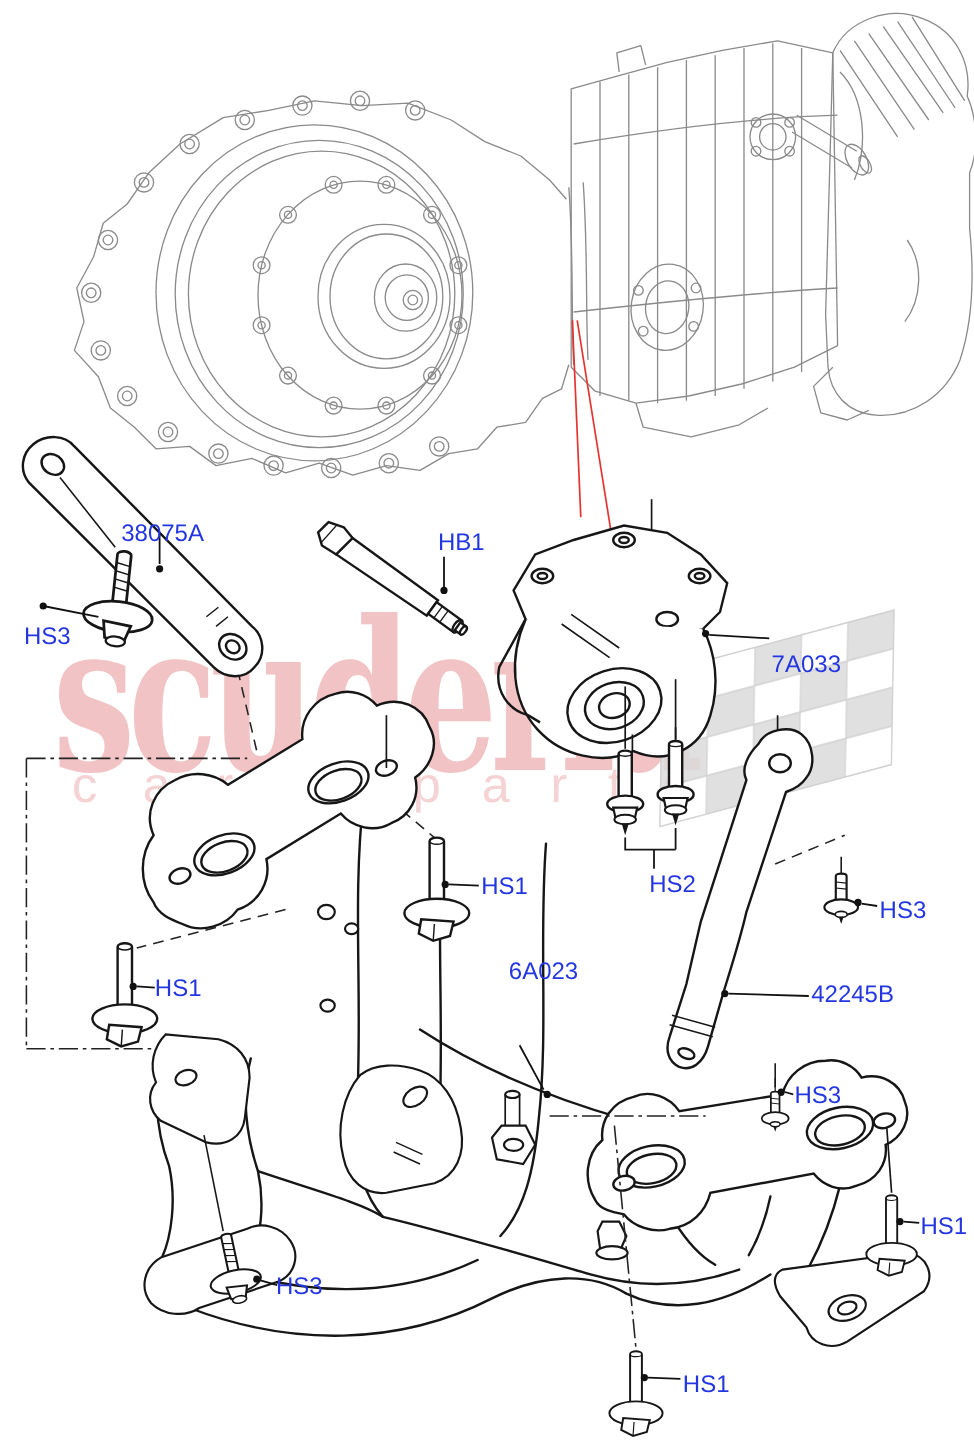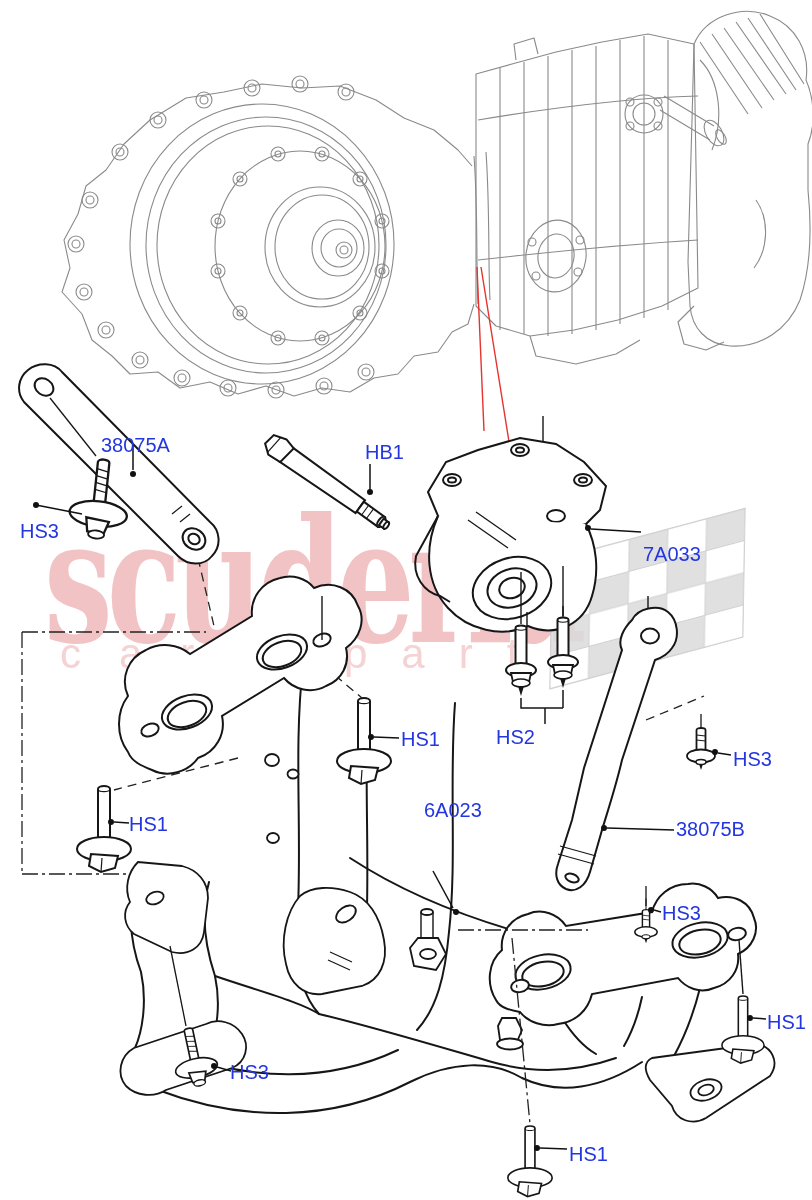--- a/index.html
+++ b/index.html
@@ -376,23 +376,23 @@
       <circle cx="750" cy="1018" r="3"></circle>
     </g>
   </svg>
 
   <div class="layer">
     <div class="plabel" style="left:101px;top:435px">38075A</div>
     <div class="plabel" style="left:20px;top:521px">HS3</div>
     <div class="plabel" style="left:365px;top:442px">HB1</div>
     <div class="plabel" style="left:643px;top:544px">7A033</div>
     <div class="plabel" style="left:401px;top:729px">HS1</div>
-    <div class="plabel" style="left:496px;top:727px">HS2</div>
+    <div class="plabel" style="left:541px;top:727px">HS2</div>
     <div class="plabel" style="left:733px;top:749px">HS3</div>
-    <div class="plabel" style="left:676px;top:819px">38075B</div>
+    <div class="plabel" style="left:676px;top:819px">42245B</div>
     <div class="plabel" style="left:662px;top:903px">HS3</div>
     <div class="plabel" style="left:424px;top:800px">6A023</div>
     <div class="plabel" style="left:129px;top:814px">HS1</div>
     <div class="plabel" style="left:230px;top:1062px">HS3</div>
     <div class="plabel" style="left:569px;top:1144px">HS1</div>
     <div class="plabel" style="left:767px;top:1012px">HS1</div>
   </div>
 </div>
 
 </body></html>

